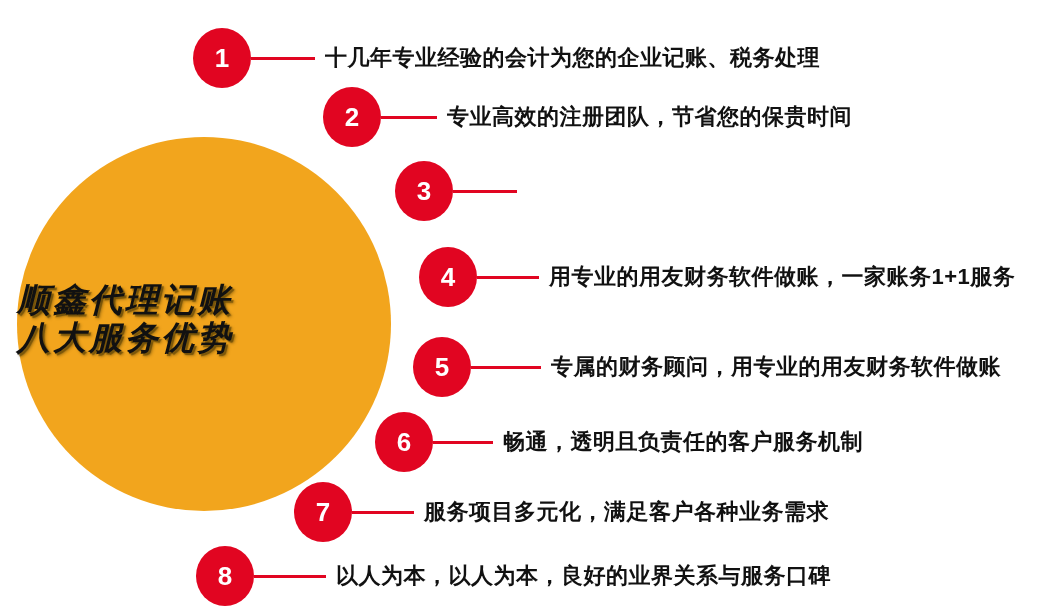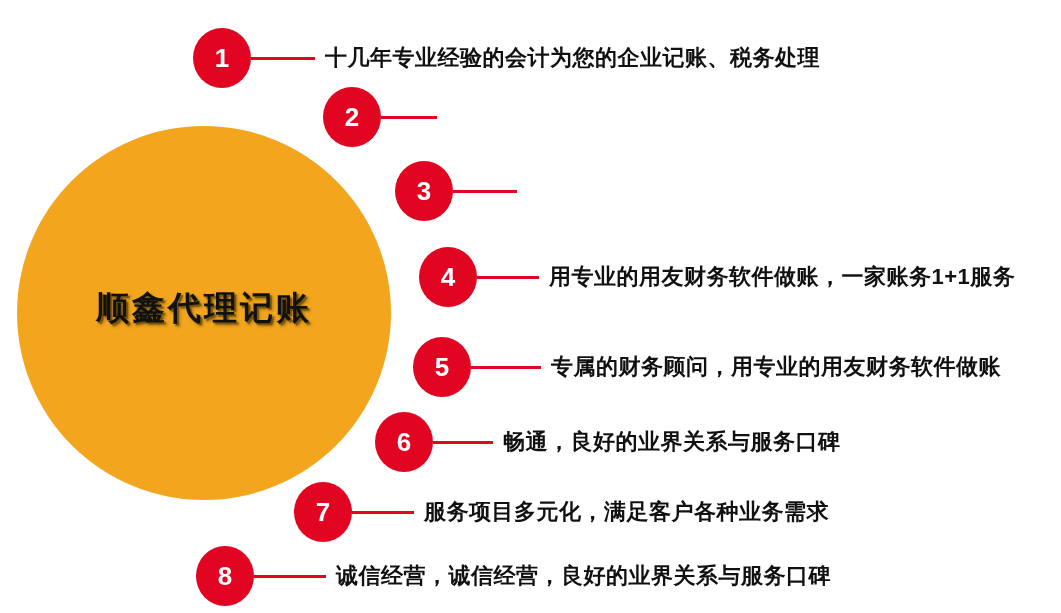--- a/index.html
+++ b/index.html
@@ -12,29 +12,30 @@
   body{font-family:"Liberation Sans","DejaVu Sans",sans-serif;}
   .canvas{
     position:relative;
     width:1061px;height:613px;
     background:#ffffff;
     overflow:hidden;
   }
   
   .main-circle{
     position:absolute;
-    left:17px;top:126px;
+    left:17px;top:137px;
     width:374px;height:374px;
     border-radius:50%;
     background:var(--circle-orange);
     display:flex;
     flex-direction:column;
-    align-items:center;
+    align-items:flex-start;
     justify-content:center;
     padding-bottom:10px;
+    font-style:italic;
   }
   .main-circle .title-line{
     font-family:"Liberation Serif","DejaVu Serif",serif;
     font-weight:bold;
     font-size:33px;
     line-height:38px;
     letter-spacing:3px;
     color:var(--text-black);
     text-shadow:2px 2px 1px rgba(60,45,0,0.55), 3px 3px 3px rgba(60,45,0,0.35);
     white-space:nowrap;
@@ -81,35 +82,37 @@
   .row-7{left:294px;top:482px;} .row-7 .connector{width:62px;}
   .row-8{left:196px;top:546px;} .row-8 .connector{width:72px;}
 </style>
 </head>
 <body>
 
 <div class="canvas">
 
   <div class="main-circle">
     <div class="title-line">顺鑫代理记账</div>
+    <div class="title-line">八大服务优势</div>
   </div>
 
   <div class="row row-1">
     <div class="badge">
         <span>1</span>
       </div>
     <div class="connector"></div>
     <div class="label">十几年专业经验的会计为您的企业记账、税务处理</div>
   </div>
 
   <div class="row row-2">
     <div class="badge">
         <span>2</span>
       </div>
     <div class="connector"></div>
+    <div class="label">专业高效的注册团队，节省您的保贵时间</div>
   </div>
 
   <div class="row row-3">
     <div class="badge">
         <span>3</span>
       </div>
     <div class="connector"></div>
   </div>
 
   <div class="row row-4">
@@ -126,32 +129,32 @@
       </div>
     <div class="connector"></div>
     <div class="label">专属的财务顾问，用专业的用友财务软件做账</div>
   </div>
 
   <div class="row row-6">
     <div class="badge">
         <span>6</span>
       </div>
     <div class="connector"></div>
-    <div class="label">畅通，良好的业界关系与服务口碑</div>
+    <div class="label">畅通，透明且负责任的客户服务机制</div>
   </div>
 
   <div class="row row-7">
     <div class="badge">
         <span>7</span>
       </div>
     <div class="connector"></div>
     <div class="label">服务项目多元化，满足客户各种业务需求</div>
   </div>
 
   <div class="row row-8">
     <div class="badge">
         <span>8</span>
       </div>
     <div class="connector"></div>
-    <div class="label">诚信经营，诚信经营，良好的业界关系与服务口碑</div>
+    <div class="label">以人为本，以人为本，良好的业界关系与服务口碑</div>
   </div>
 
 </div>
 
 </body></html>

